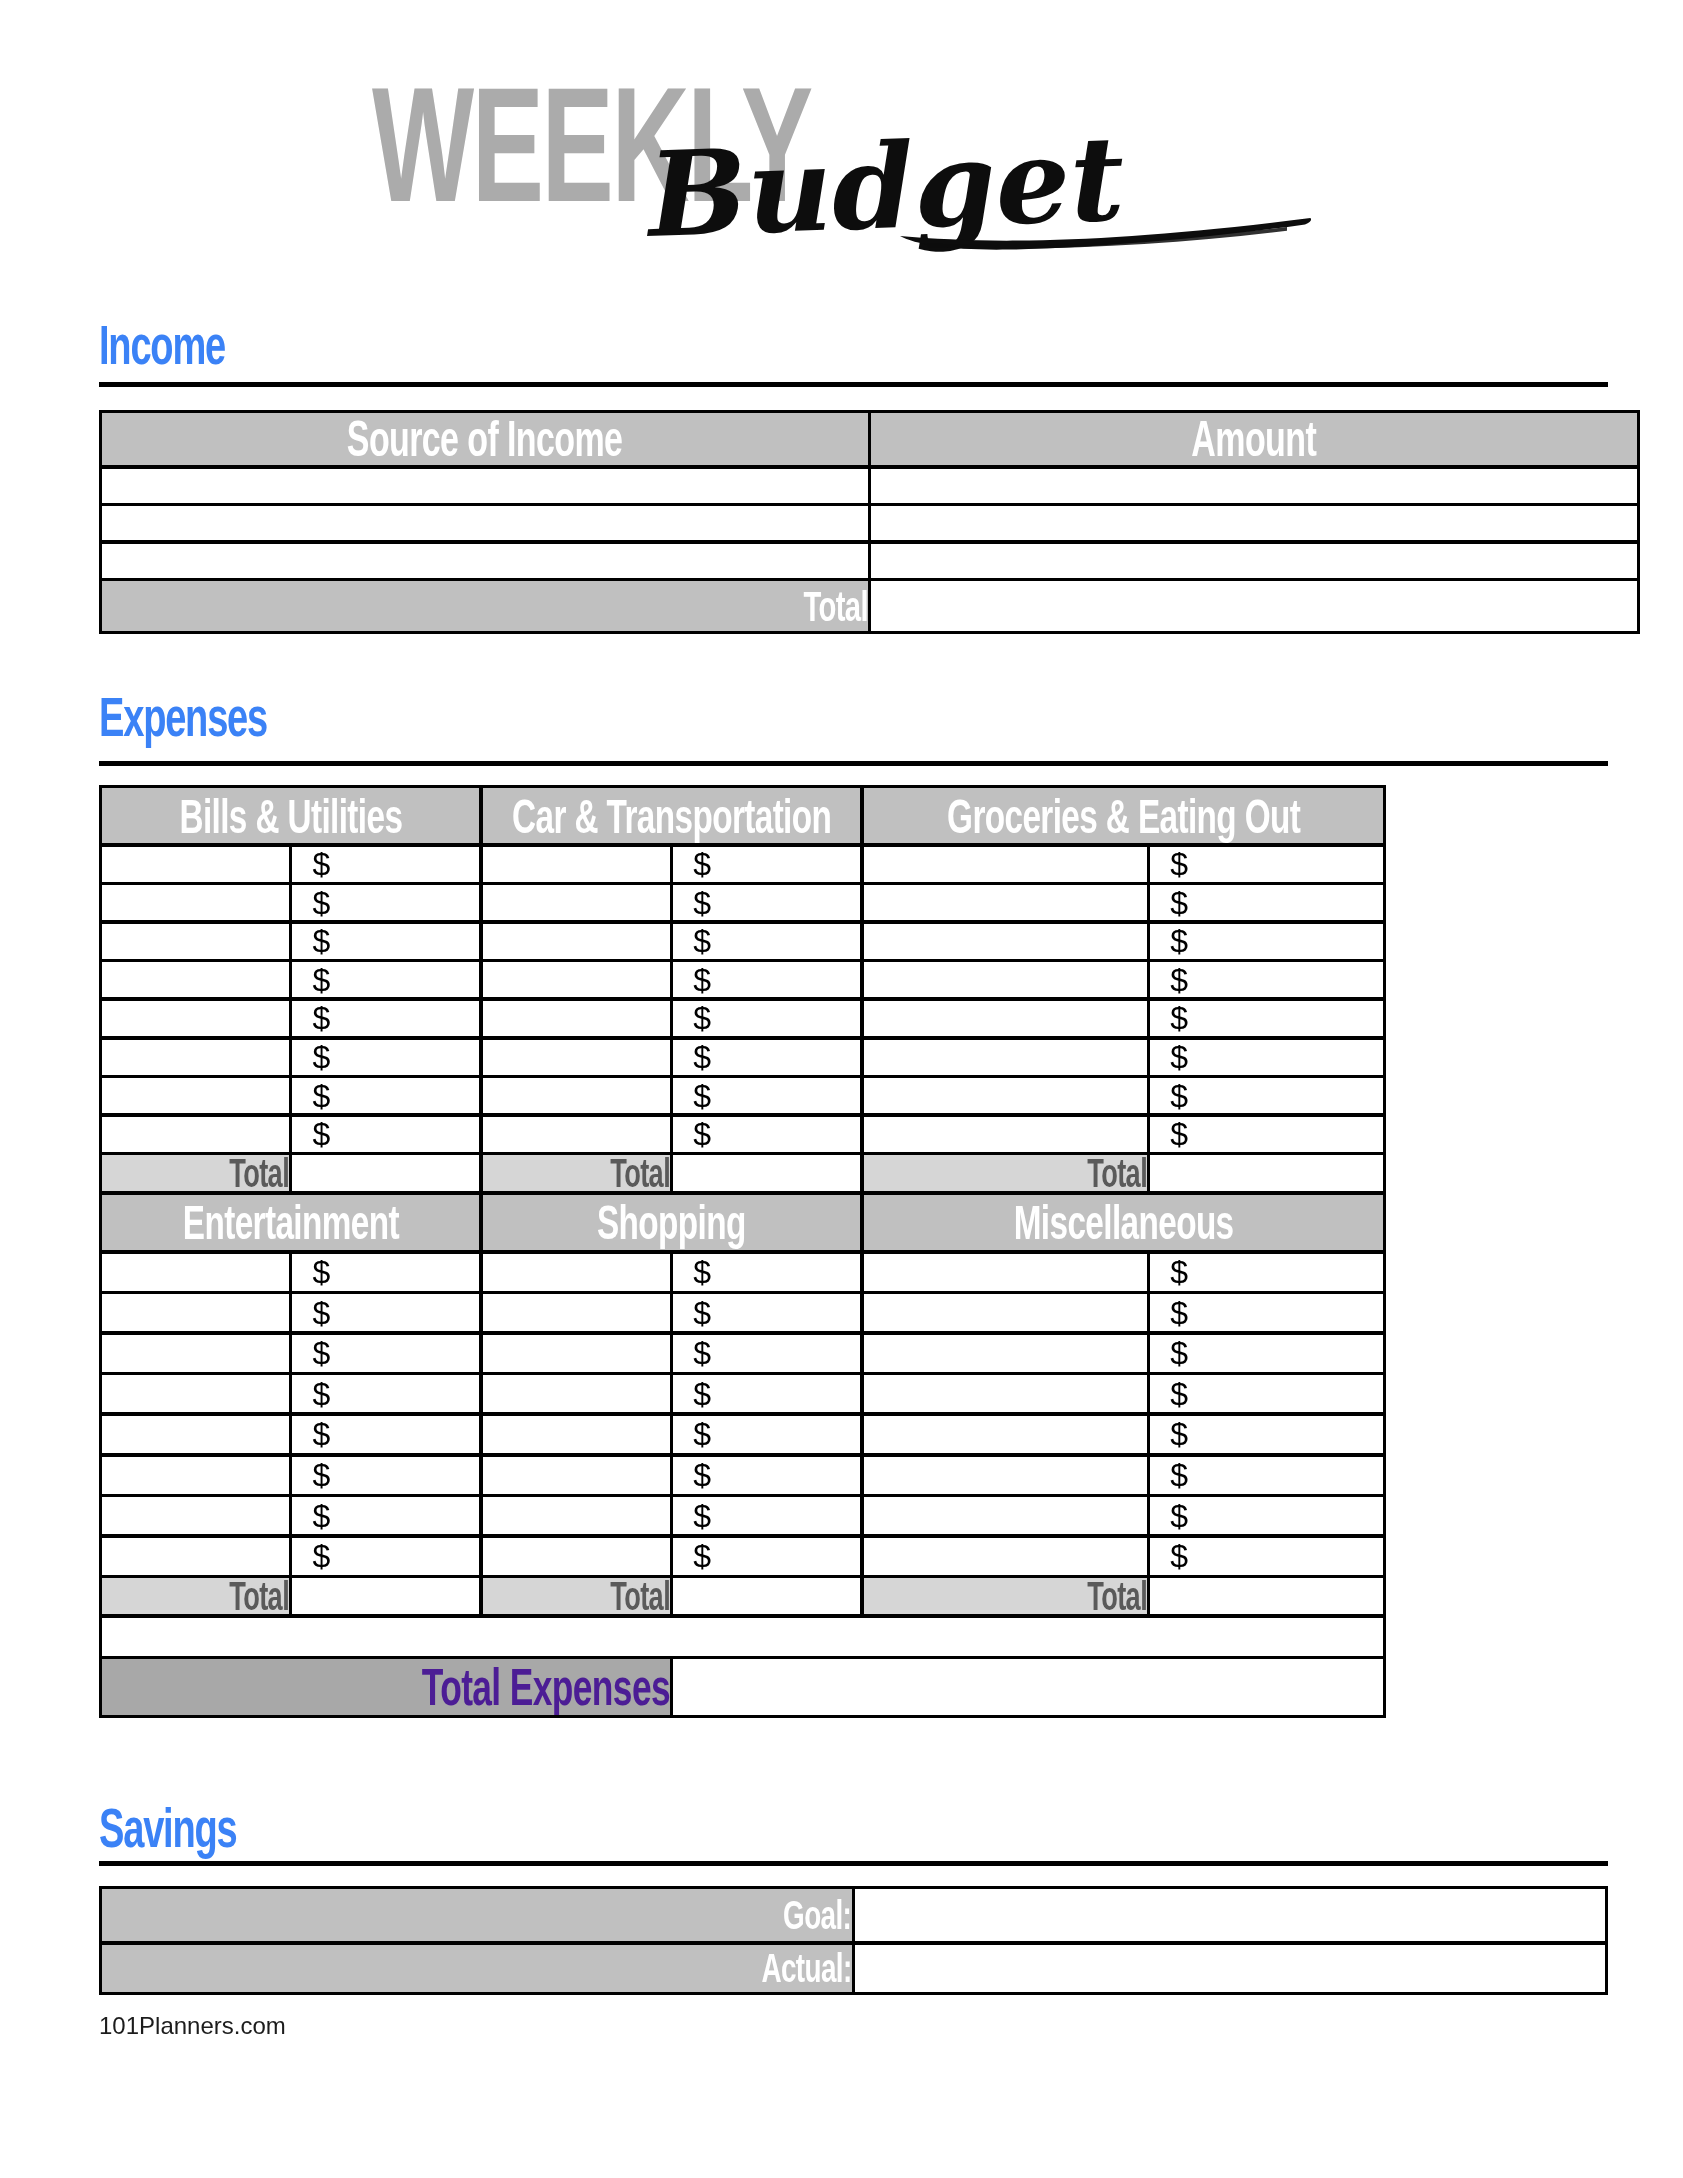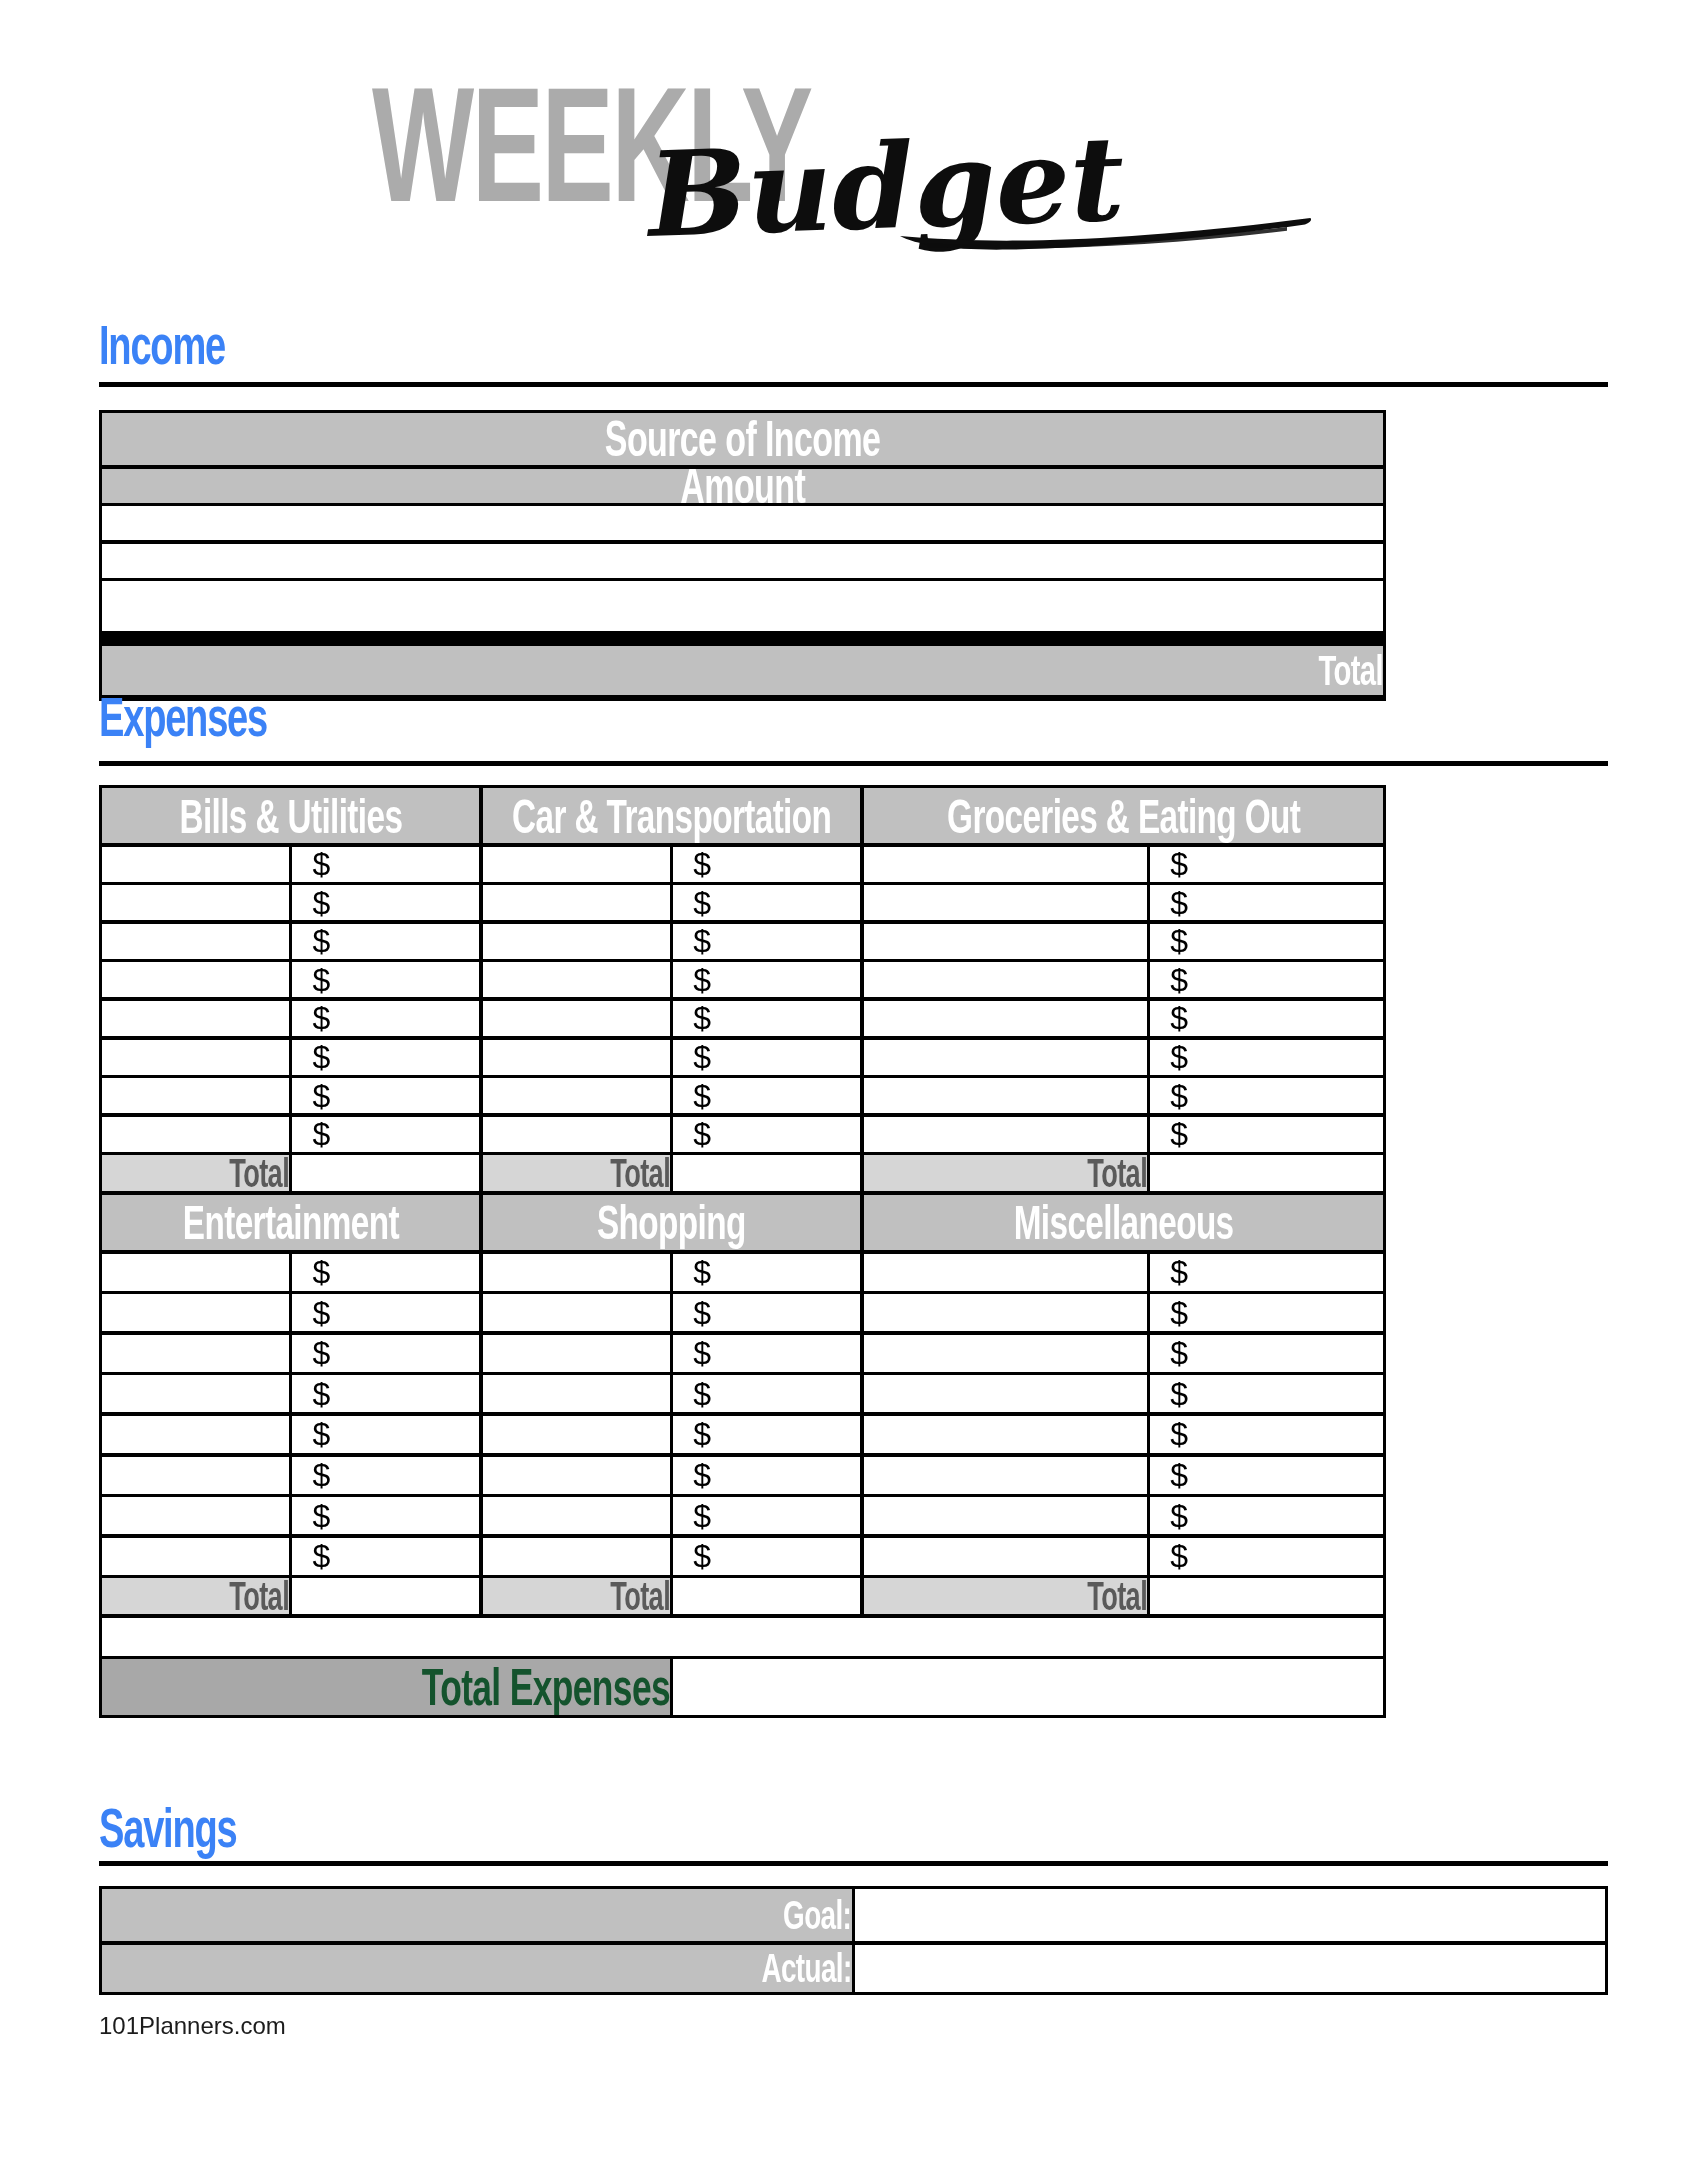--- a/index.html
+++ b/index.html
@@ -66,27 +66,27 @@
     background:var(--light-gray);
     color:var(--total-text);
     font-weight:bold; font-size:40px;
   }
   .cell.total-gray{
     background:var(--header-gray);
     color:#fff; font-weight:bold; font-size:43px;
   }
   .cell.texp{
     background:var(--dark-gray);
-    color:#14532d; font-weight:bold; font-size:52px;
+    color:#4c1d95; font-weight:bold; font-size:52px;
   }
   .cell.pad-r{}
   .dollar{
     font-size:32px; color:#000; padding-left:20px; line-height:1;
   }
-  #income-table{top:410px; width:1287px; grid-template-columns:1fr; grid-template-rows:52px repeat(3,34px) 50px;}
+  #income-table{top:410px; width:1541px; grid-template-columns:1fr 1fr; grid-template-rows:52px repeat(3,34px) 50px;}
   #income-table .hdr{font-size:50px;}
   #expenses-table{top:785px; width:1287px; grid-template-columns:repeat(4,1fr);
     grid-template-rows:55px repeat(8,35px) 36px 55px repeat(8,37px) 36px 38px 56px;}
   #expenses-table .hdr{font-size:49px; grid-column:span 2;}
   #savings-table{top:1886px; width:1509px; grid-template-columns:repeat(2,1fr); grid-template-rows:52px;}
   #savings-table .total-gray{font-size:41px;}
   .span3{grid-column:span 3;}
   .span6{grid-column:span 6;}
   
   .footer{

